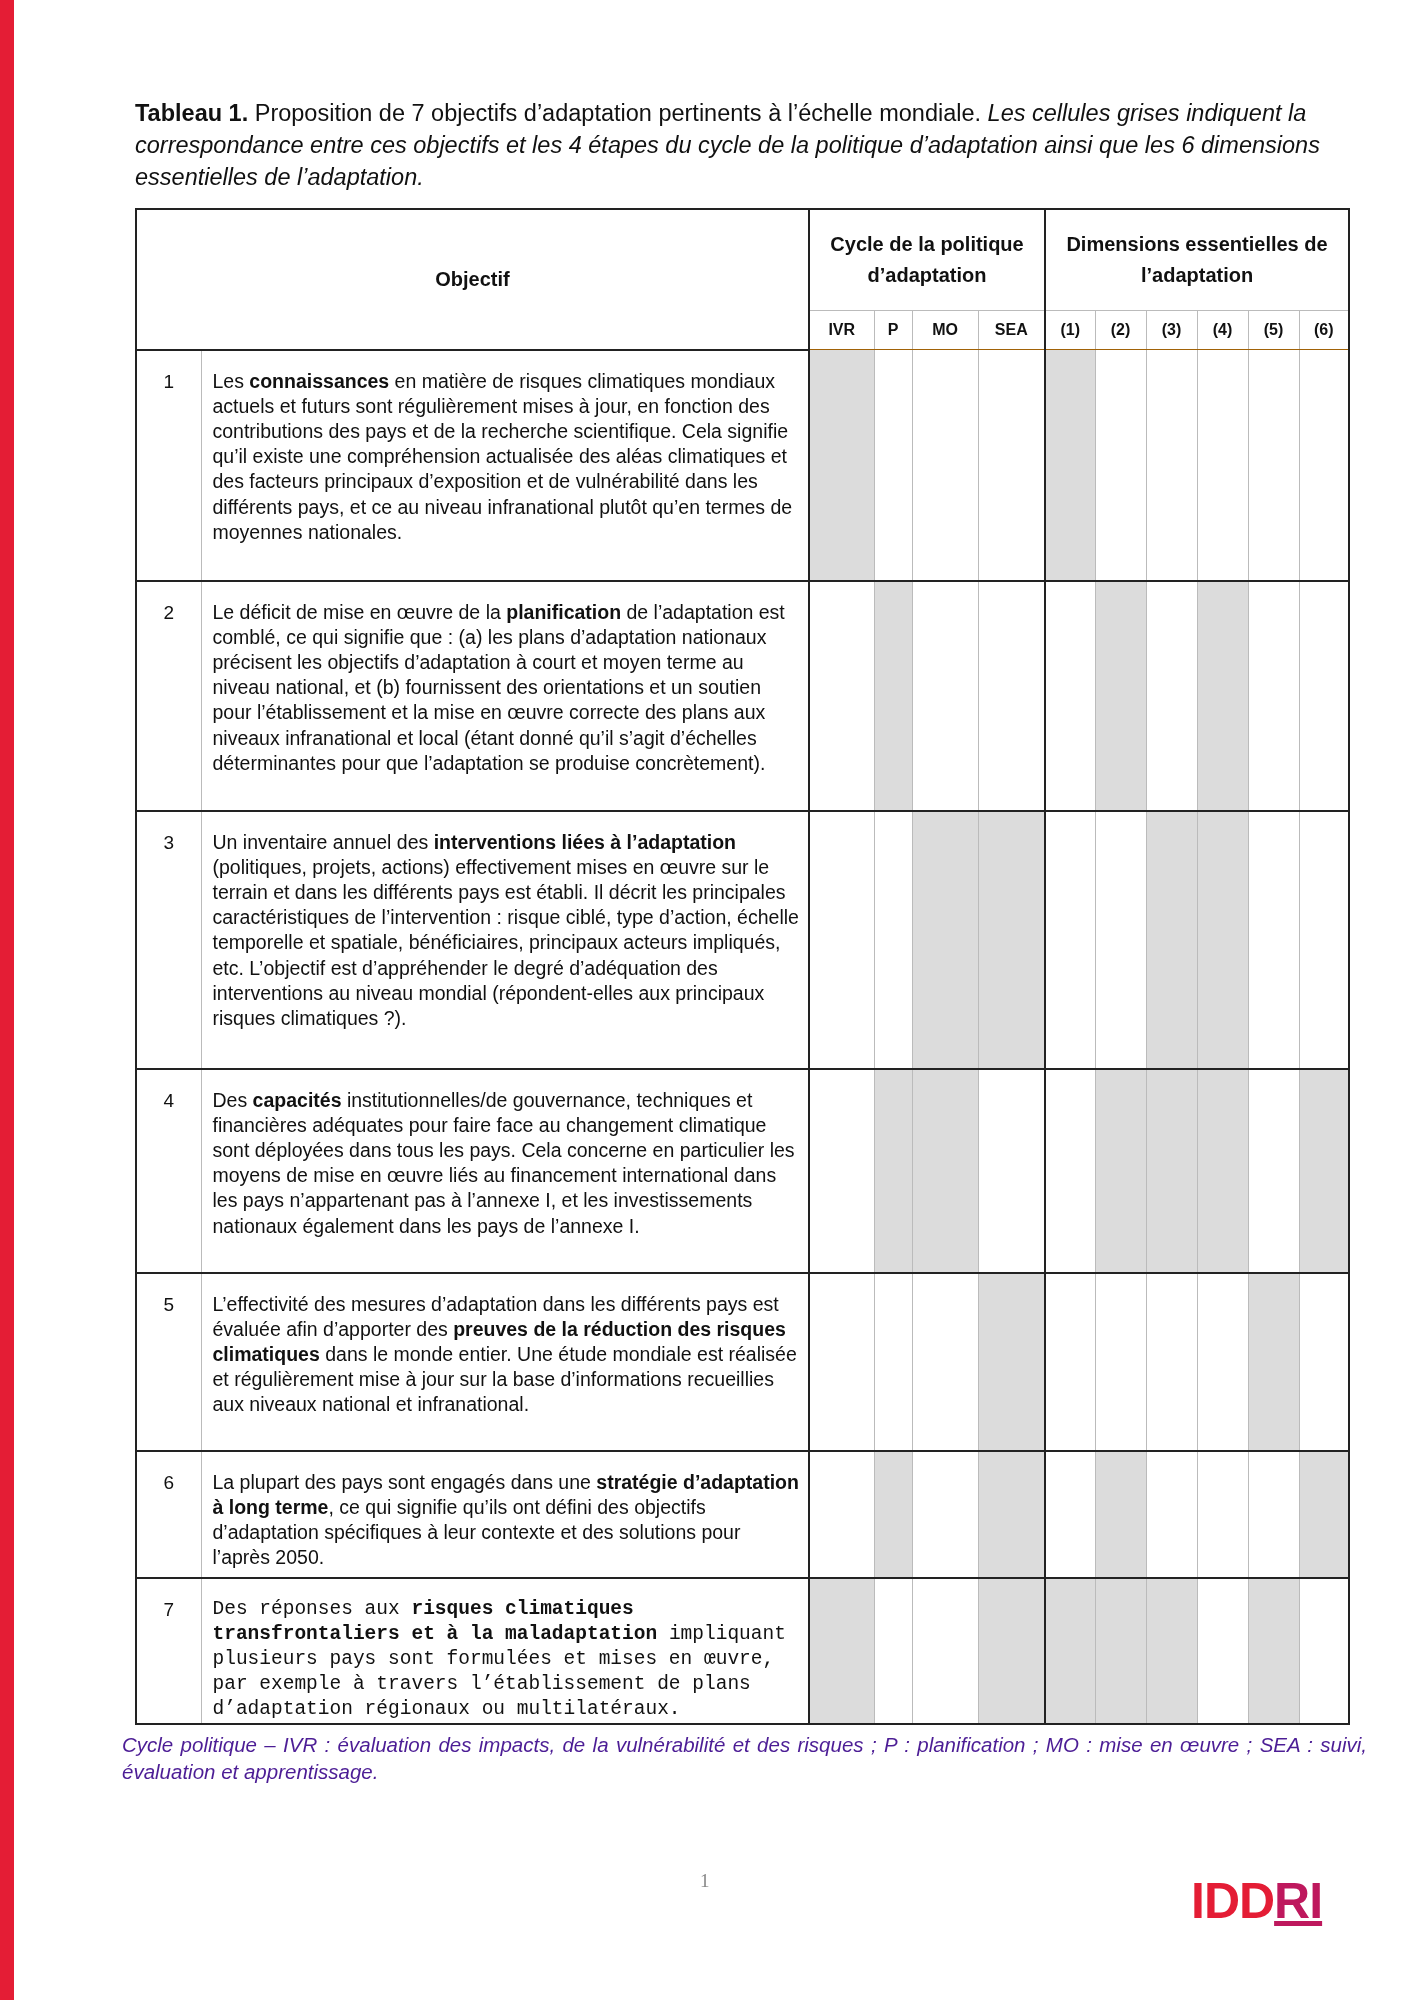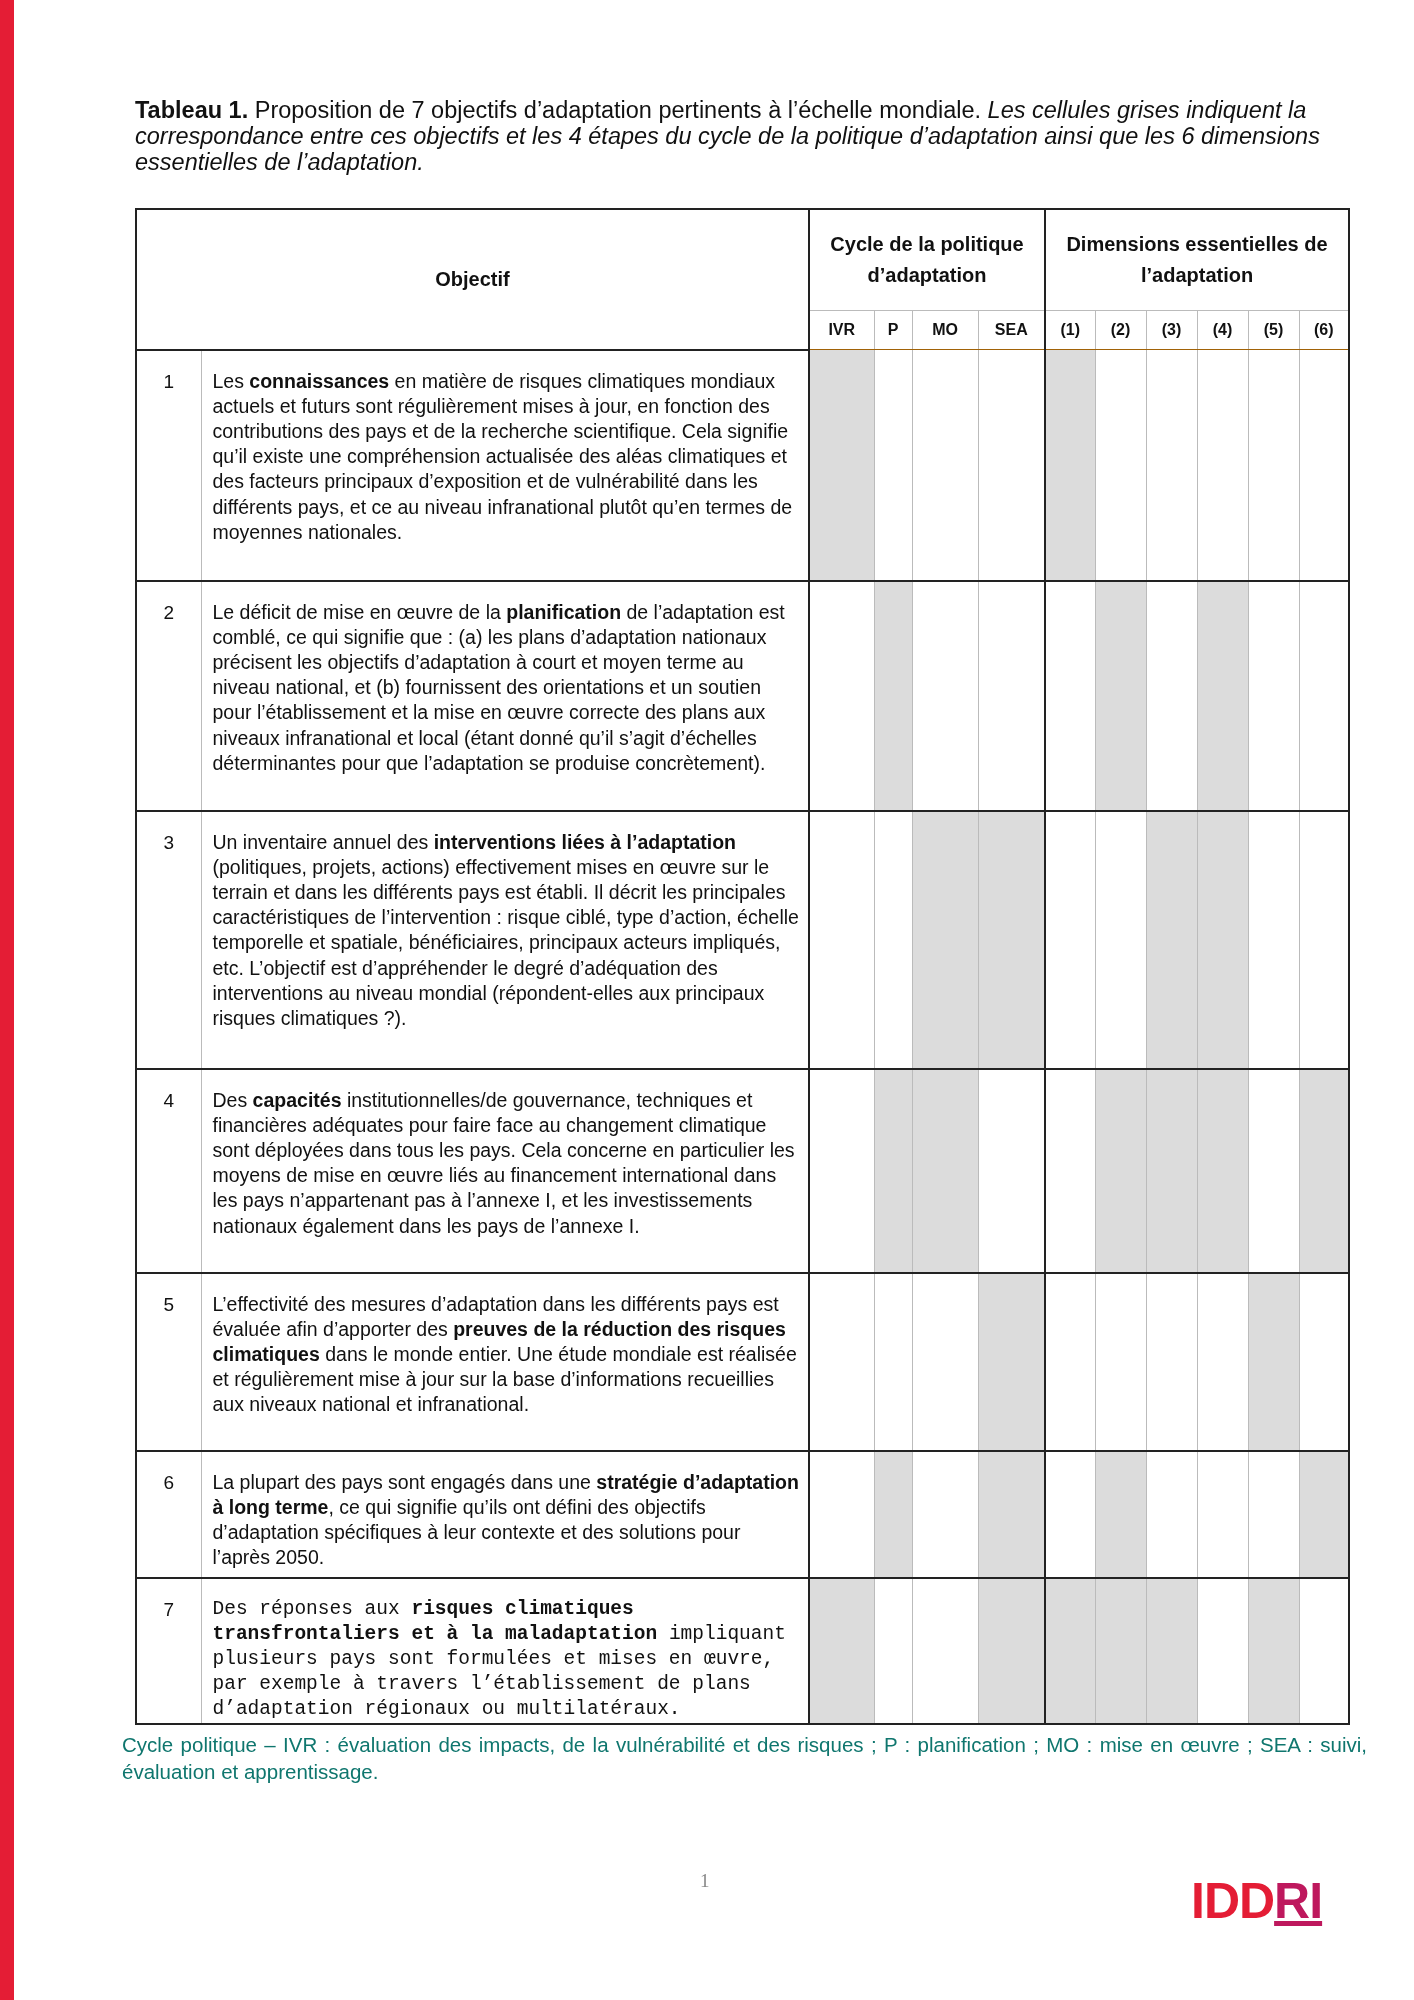--- a/index.html
+++ b/index.html
@@ -4,21 +4,21 @@
   <style>
     html, body { margin: 0; padding: 0; }
     body {
       width: 1414px; height: 2000px; position: relative; background: #ffffff;
       font-family: "Liberation Sans", "DejaVu Sans", sans-serif; color: #111;
       overflow: hidden;
     }
     .red-bar { position: absolute; left: 0; top: 0; width: 14px; height: 2000px; background: #e41d35; }
     .caption {
       position: absolute; left: 135px; top: 97px; width: 1215px;
-      font-size: 23.5px; line-height: 26px; color: #111;
+      font-size: 23.5px; line-height: 32px; color: #111;
     }
     .caption b { font-weight: bold; }
     .caption i { font-style: italic; }
 
     table.obj {
       position: absolute; left: 135px; top: 208px;
       border-collapse: collapse; table-layout: fixed; width: 1213px;
       font-size: 19.5px;
     }
     table.obj td, table.obj th { padding: 0; vertical-align: top; }
@@ -31,21 +31,21 @@
     .num { border-left: 2px solid #222; border-bottom: 2px solid #222; border-right: 1px solid #bbb; text-align: center; font-size: 19px; padding-top: 20px !important; }
     .txt { border-bottom: 2px solid #222; padding: 18px 8px 0 11px !important; line-height: 25.2px; font-size: 19.5px; }
     .txt b { font-weight: bold; }
     .cell { border-left: 1px solid #bbb; border-bottom: 2px solid #222; }
     .cell.first { border-left: 2px solid #222; }
     .cell.last { border-right: 2px solid #222; }
     .cell.shaded { background: #dcdcdc; }
 
     .notes {
       position: absolute; left: 122px; top: 1731px; width: 1245px;
-      font-size: 20.5px; line-height: 27px; color: #0f766e; text-align: justify;
+      font-style: italic; font-size: 20.5px; line-height: 27px; color: #4c1d95; text-align: justify;
     }
     .notes p { margin: 0; }
     .page-num { position: absolute; left: 700px; top: 1870px; font-size: 19px; color: #888; font-family: "Liberation Serif", serif; }
     .logo { position: absolute; left: 1191px; top: 1876px; font-size: 50px; font-weight: bold; letter-spacing: -1px; font-family: "Liberation Sans", sans-serif; line-height: 50px; }
     .logo .red { color: #e41d35; }
     .logo .grey { color: #be185d; text-decoration: underline; }
   </style>
 </head>
 <body>
 

